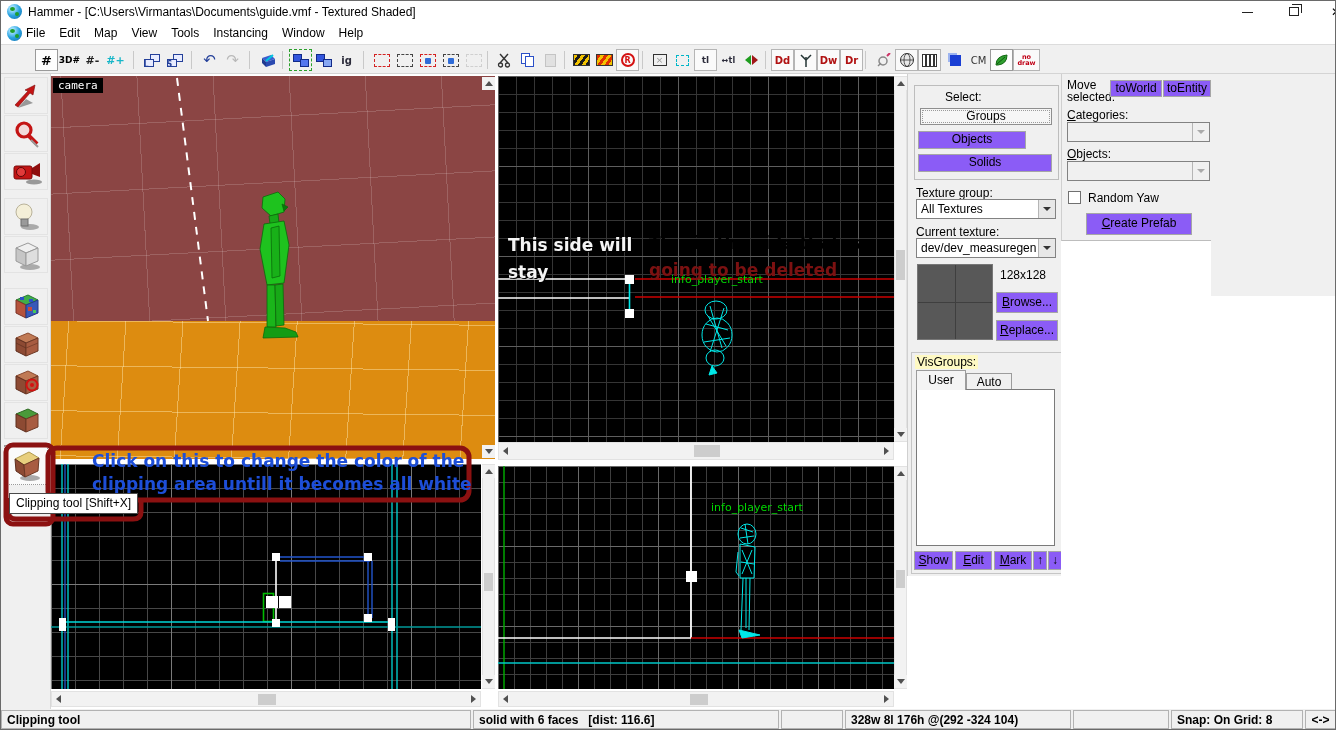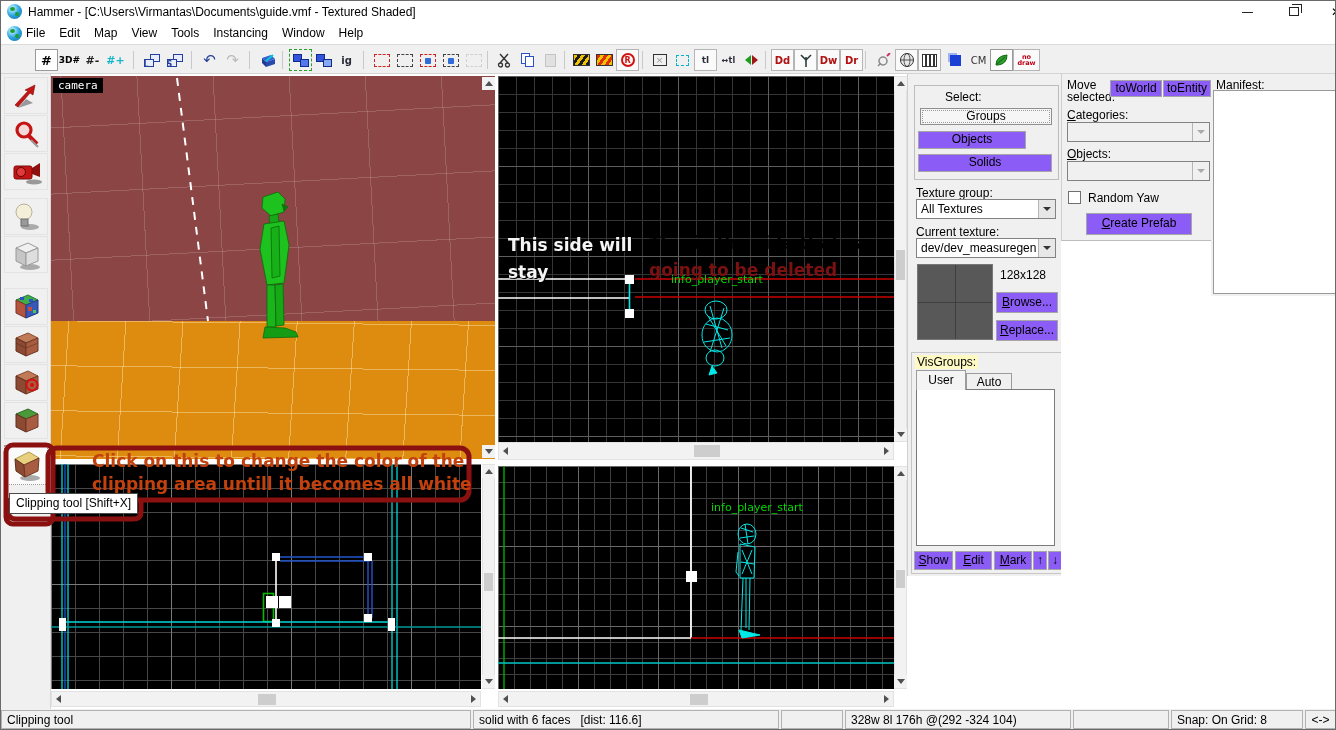--- a/index.html
+++ b/index.html
@@ -120,26 +120,26 @@
   .label { position:absolute; white-space:nowrap; }
   .texprev { position:absolute; background:#585858; background-image:
       linear-gradient(#3f3f3f 1px, transparent 1px), linear-gradient(90deg,#3f3f3f 1px, transparent 1px);
       background-size:38px 38px; background-position:-1px -1px; border:1px solid #777; }
   .tab { position:absolute; background:#f0f0f0; border:1px solid #9c9c9c; border-bottom:none;
          text-align:center; font-size:12px; }
   .listbox { position:absolute; background:#fff; border:1px solid #7a7a7a; }
   .checkbox { position:absolute; width:13px; height:13px; background:#fff; border:1px solid #707070; }
 
   
-  .statusbar { left:0; top:708px; width:1336px; height:22px; background:#f0f0f0; }
+  .statusbar { left:0; top:708px; width:1336px; height:22px; background:#f0f0f0;font-weight:bold; }
   .seg { position:absolute; top:1px; height:19px; border:1px solid #b2b2b2; background:#f0f0f0;
          padding:2px 0 0 5px; white-space:pre; overflow:hidden; }
 
   
-  .anno-red { position:absolute; color:#c2410c; font:bold 17px "DejaVu Sans",sans-serif; white-space:nowrap; z-index:52; }
+  .anno-red { position:absolute; color:#1d4ed8; font:bold 17px "DejaVu Sans",sans-serif; white-space:nowrap; z-index:52; }
   .anno-white{ position:absolute; color:#f5f5f5; font:bold 17px "DejaVu Sans",sans-serif; white-space:nowrap;
                text-shadow:1px 1px 0 #000; z-index:52; }
   .entlabel { position:absolute; color:#00d800; font:11px "DejaVu Sans",sans-serif; white-space:nowrap; z-index:5; }
   .tooltip { position:absolute; left:8px; top:492px; background:#fff; border:1px solid #4a4a4a;
              padding:2px 6px 3px 6px; font-size:12px; white-space:nowrap; z-index:60; }
   .overlay { position:absolute; left:0; top:0; z-index:50; pointer-events:none; }
 
   .winctl { position:absolute; display:flex; align-items:center; justify-content:center; }
 </style>
 </head>
@@ -672,24 +672,20 @@
           <span class="darr"></span>
         </span>
     </div>
     <div class="checkbox" style="left:6px;top:117px;"></div>
     <span class="label" style="left:26px;top:117px;">Random Yaw</span>
     <div class="btn" style="left:24px;top:139px;width:106px;height:22px;line-height:19px;">
         <span class="ulf">Create Prefab</span>
       </div>
   </div>
 
-  <div class="abs manifest">
-    <span class="label" style="left:5px;top:4px;">Manifest:</span>
-    <div class="abs" style="left:2px;top:16px;width:124px;height:204px;background:#fff;border:1px solid #9a9a9a;"></div>
-  </div>
 
   <div class="abs" style="left:906px;top:575px;width:154px;height:133px;background:#fff;"></div>
   <div class="abs" style="left:1060px;top:240px;width:150px;height:468px;background:#fff;"></div>
   <div class="abs" style="left:1210px;top:295px;width:126px;height:413px;background:#fff;"></div>
 
   <div class="abs statusbar">
     <div class="seg" style="left:0;width:470px;">Clipping tool</div>
     <div class="seg" style="left:472px;width:306px;">solid with 6 faces   [dist: 116.6]</div>
     <div class="seg" style="left:780px;width:62px;"></div>
     <div class="seg" style="left:844px;width:226px;">328w 8l 176h @(292 -324 104)</div>

